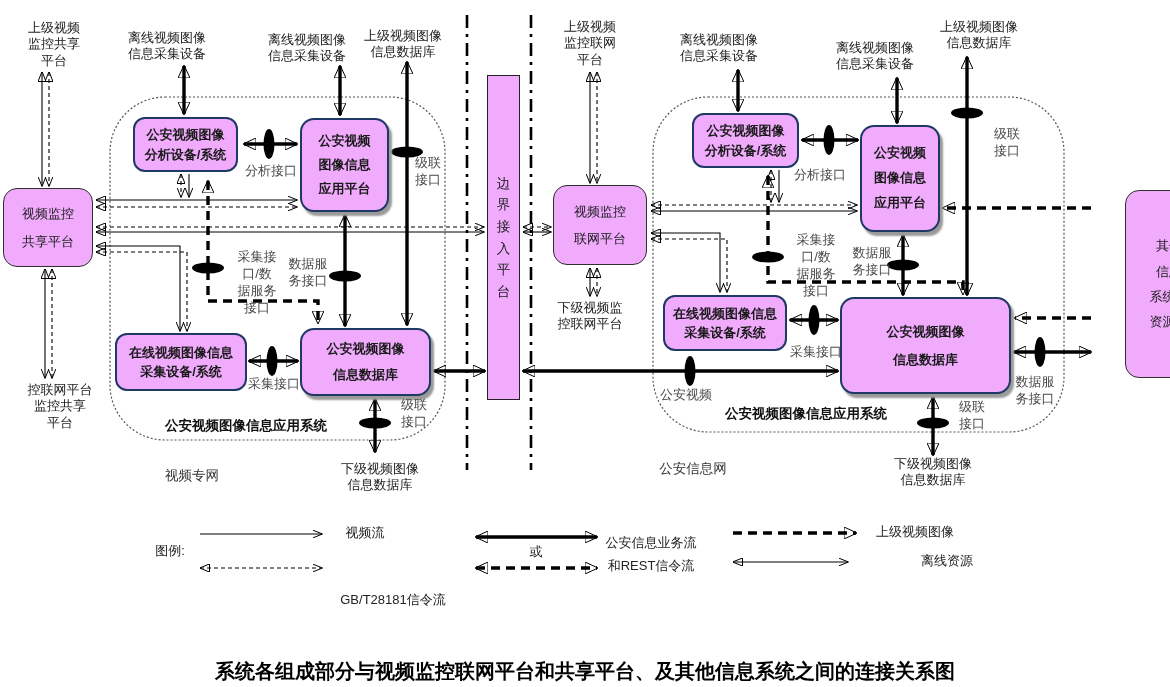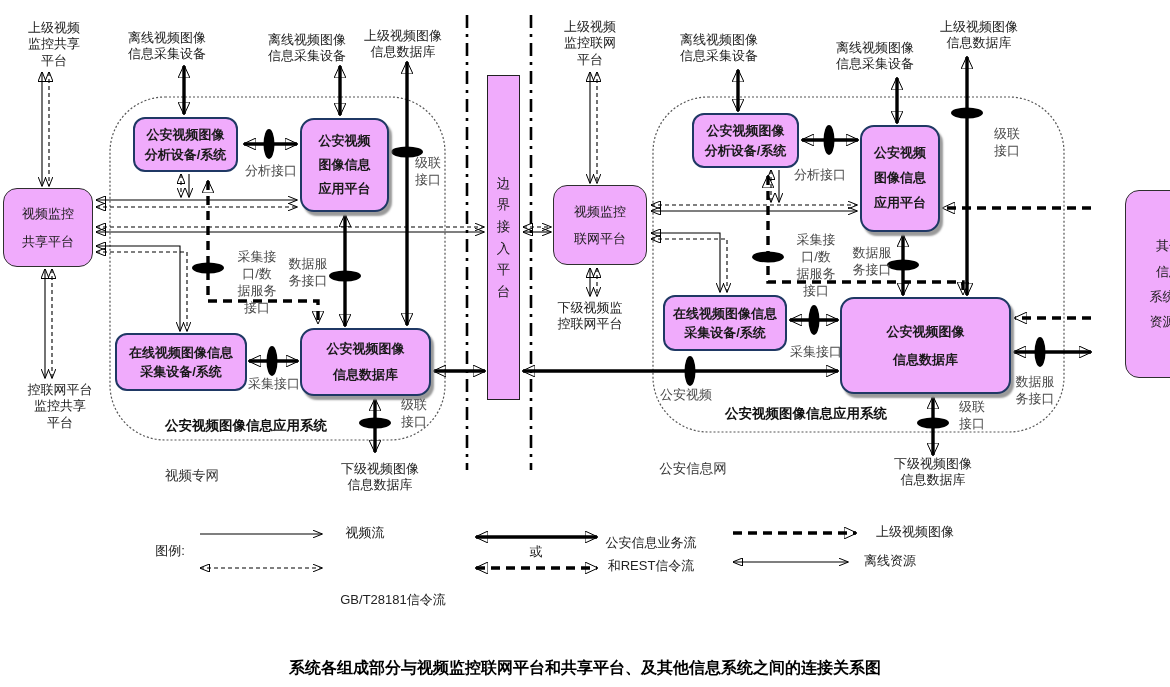--- a/index.html
+++ b/index.html
@@ -18,21 +18,21 @@
        font-size:13px;line-height:1.25;}
   .if{font-size:13px;color:#4a4a4a;line-height:1.3;}
   .contlbl{font-weight:bold;font-size:13.5px;color:#111;}
   .netlbl{font-size:13.5px;color:#333;}
   .box{position:absolute;display:flex;align-items:center;justify-content:center;text-align:center;
        white-space:pre-line;background:#f0abfc;box-sizing:border-box;font-size:13px;}
   .plain{border:1.4px solid #2f2f2f;border-radius:14px;line-height:2.1;}
   .blue{border:2.2px solid #1f3864;border-radius:12px;font-weight:bold;line-height:1.5;}
   .shadow{box-shadow:3px 4px 2px #9a9a9a;border-radius:14px;}
   .tall{border:1.4px solid #222;border-radius:0;line-height:1.6;font-size:13.5px;}
-  .caption{position:absolute;width:1170px;text-align:center;font-weight:bold;font-size:16px;color:#000;}
+  .caption{position:absolute;width:1170px;text-align:center;font-weight:bold;font-size:20px;color:#000;}
   .legendtxt{font-size:13px;color:#222;}
 </style>
 </head>
 <body>
 
 <div id="stage">
 
 <svg width="1170" height="687" viewBox="0 0 1170 687">
   <defs>
     <marker id="ae" markerUnits="userSpaceOnUse" markerWidth="10" markerHeight="8" refX="9.5" refY="4" orient="auto">
@@ -232,17 +232,17 @@
 <div class="lbl netlbl" style="left:152px;top:476px;margin-left:40px;">视频专网</div>
 <div class="lbl netlbl" style="left:693px;top:469px;">公安信息网</div>
 
 <div class="lbl legendtxt" style="left:170px;top:551px;">图例:</div>
 <div class="lbl legendtxt" style="left:358px;top:533px;margin-left:7px;">视频流</div>
 <div class="lbl legendtxt" style="left:393px;top:568px;margin-top:32px;">GB/T28181信令流</div>
 <div class="lbl legendtxt" style="left:536px;top:552px;">或</div>
 <div class="lbl legendtxt" style="left:651px;top:543px;">公安信息业务流</div>
 <div class="lbl legendtxt" style="left:651px;top:566px;">和REST信令流</div>
 <div class="lbl legendtxt" style="left:915px;top:532px;">上级视频图像</div>
-<div class="lbl legendtxt" style="left:890px;top:561px;">离线资源</div>
+<div class="lbl legendtxt" style="left:947px;top:561px;">离线资源</div>
 
 <div class="caption" style="top:658px;">系统各组成部分与视频监控联网平台和共享平台、及其他信息系统之间的连接关系图</div>
 
 </div>
 
 </body></html>

